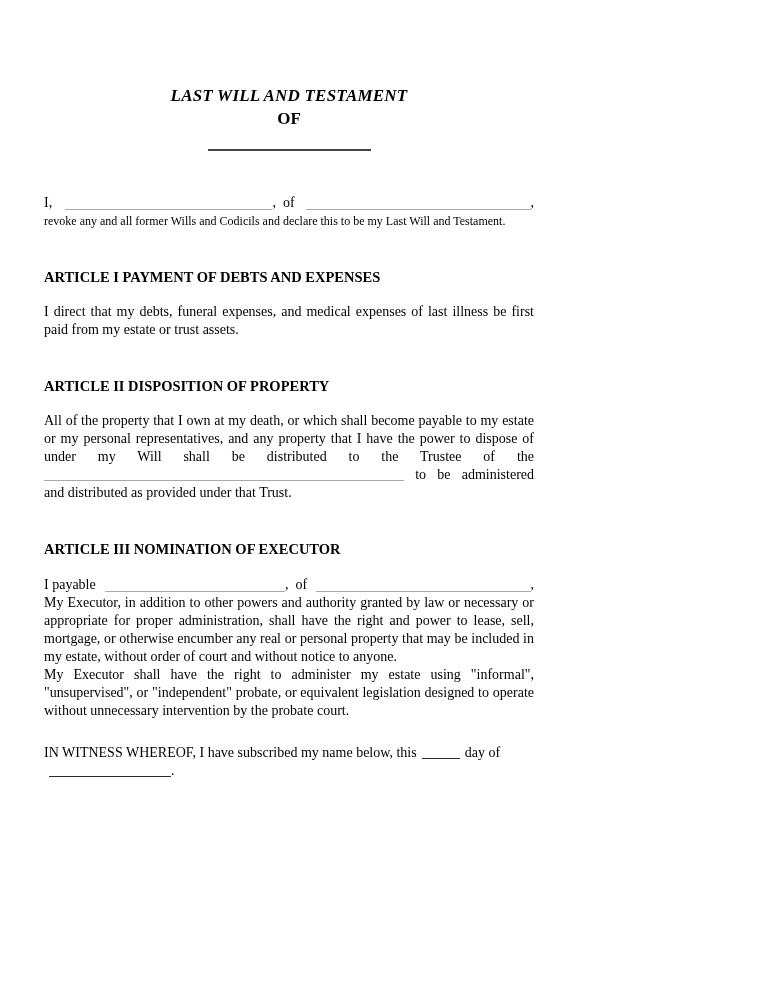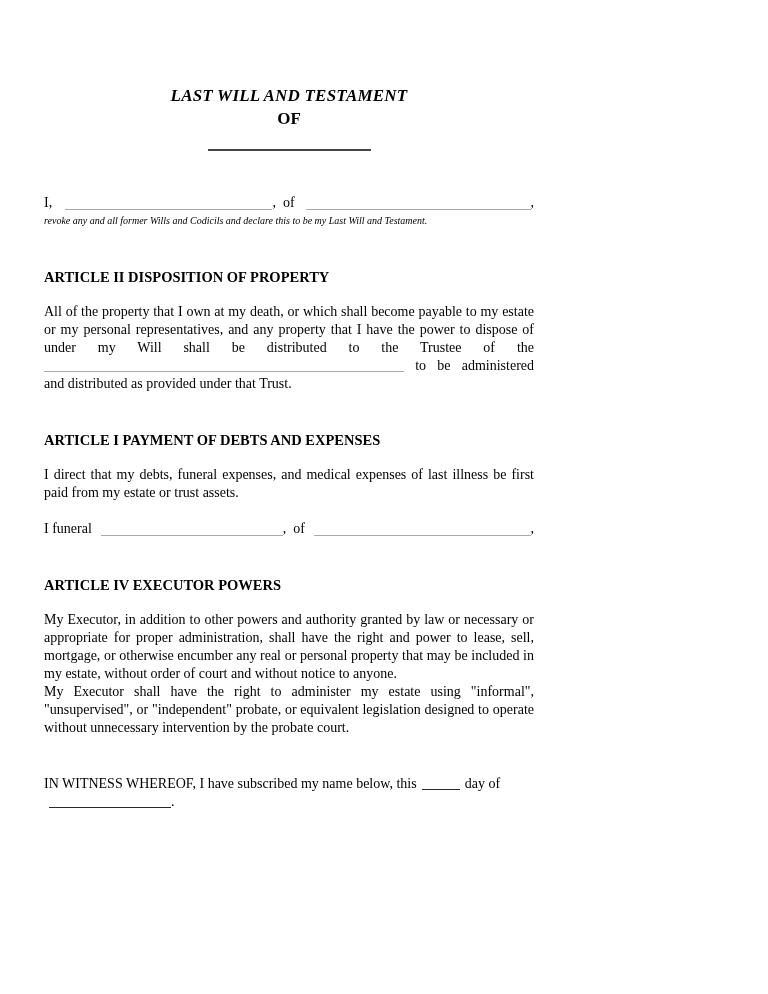--- a/index.html
+++ b/index.html
@@ -49,32 +49,32 @@
   .fill-line .pre { white-space: pre; text-align: center; }
   .blank {
     border-bottom: 1px solid #a9a9a9;
     position: relative; top: 3px;
     height: 14px;
   }
   .blank.b-open-1 { flex: 272 272 0; margin-left: 13px; }
   .blank.b-open-2 { flex: 295 295 0; margin-left: 11px; }
   .blank.b-nom-1  { flex: 237 237 0; margin-left: 9px; }
   .blank.b-nom-2  { flex: 282 282 0; margin-left: 9px; }
-  .fill-rest { font-size: 10px; line-height: 18px; font-style: italic; }
+  .fill-rest { font-size: 12px; line-height: 18px; }
   
   .iblank {
     display: inline-block; height: 4px;
     border-bottom: 1px solid #a9a9a9;
     position: relative; top: 2px;
   }
   .iblank.trust-blank { width: 360px; }
   .iblank.dark { border-bottom-color: #2b2b2b; }
   .iblank.day-blank { width: 38px; margin: 0 5px; }
   .iblank.month-blank { width: 122px; margin-left: 5px; }
-  .witness { margin-top: 38px; text-align: left; }
+  .witness { margin-top: 24px; text-align: left; }
 </style>
 </head>
 <body>
 
 <div class="sheet">
 
   <header class="title-block">
     <div class="doc-title">LAST WILL AND TESTAMENT</div>
     <div class="doc-subtitle">OF</div>
     <div class="name-rule"></div>
@@ -85,42 +85,42 @@
       <span>I,</span>
       <span class="blank b-open-1"></span>
       <span class="pre">,  of</span>
       <span class="blank b-open-2"></span>
       <span>,</span>
     </div>
     <div class="fill-rest">revoke any and all former Wills and Codicils and declare this to be my Last Will and Testament.</div>
   </div>
 
   <section>
+    <h2 class="article-heading">ARTICLE I PAYMENT OF DEBTS AND EXPENSES</h2>
+    <p class="para">I direct that my debts, funeral expenses, and medical expenses of last illness be first paid from my estate or trust assets.</p>
+  </section>
+
+  <section>
     <h2 class="article-heading">ARTICLE II DISPOSITION OF PROPERTY</h2>
     <p class="para"><span>All of the property that I own at my death, or which shall become payable to my estate or my personal representatives, and any property that I have the power to dispose of under my Will shall be distributed to the Trustee of the</span>
       <span class="iblank trust-blank"></span>
       <span>to be administered and distributed as provided under that Trust.</span></p>
   </section>
 
   <section>
-    <h2 class="article-heading">ARTICLE I PAYMENT OF DEBTS AND EXPENSES</h2>
-    <p class="para">I direct that my debts, funeral expenses, and medical expenses of last illness be first paid from my estate or trust assets.</p>
-  </section>
-
-  <section>
+    <h2 class="article-heading">ARTICLE III NOMINATION OF EXECUTOR</h2>
     <div class="fill-line" style="margin-top:17px">
-      <span>I funeral</span>
+      <span>I payable</span>
       <span class="blank b-nom-1"></span>
       <span class="pre">,  of</span>
       <span class="blank b-nom-2"></span>
       <span>,</span>
     </div>
   </section>
 
   <section>
-    <h2 class="article-heading">ARTICLE IV EXECUTOR POWERS</h2>
     <p class="para">My Executor, in addition to other powers and authority granted by law or necessary or appropriate for proper administration, shall have the right and power to lease, sell, mortgage, or otherwise encumber any real or personal property that may be included in my estate, without order of court and without notice to anyone.</p>
     <p class="para">My Executor shall have the right to administer my estate using "informal", "unsupervised", or "independent" probate, or equivalent legislation designed to operate without unnecessary intervention by the probate court.</p>
   </section>
 
   <div class="witness para"><span>IN WITNESS WHEREOF, I have subscribed my name below, this</span><span class="iblank dark day-blank"></span><span>day of</span><span class="iblank dark month-blank"></span><span>.</span></div>
 
 </div>
 
 </body></html>

